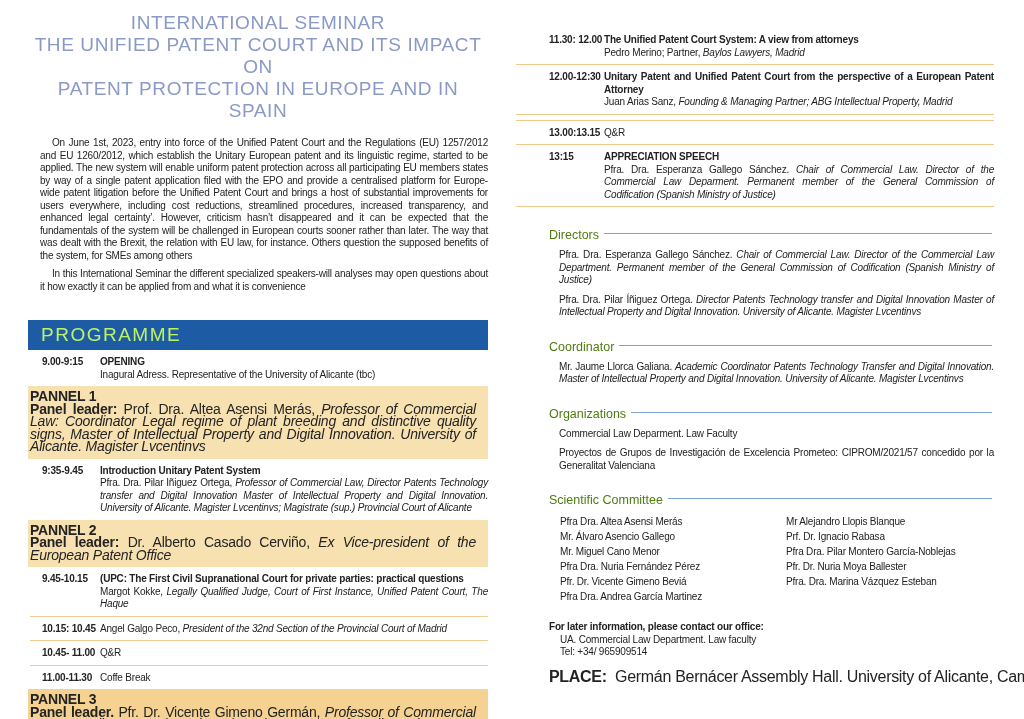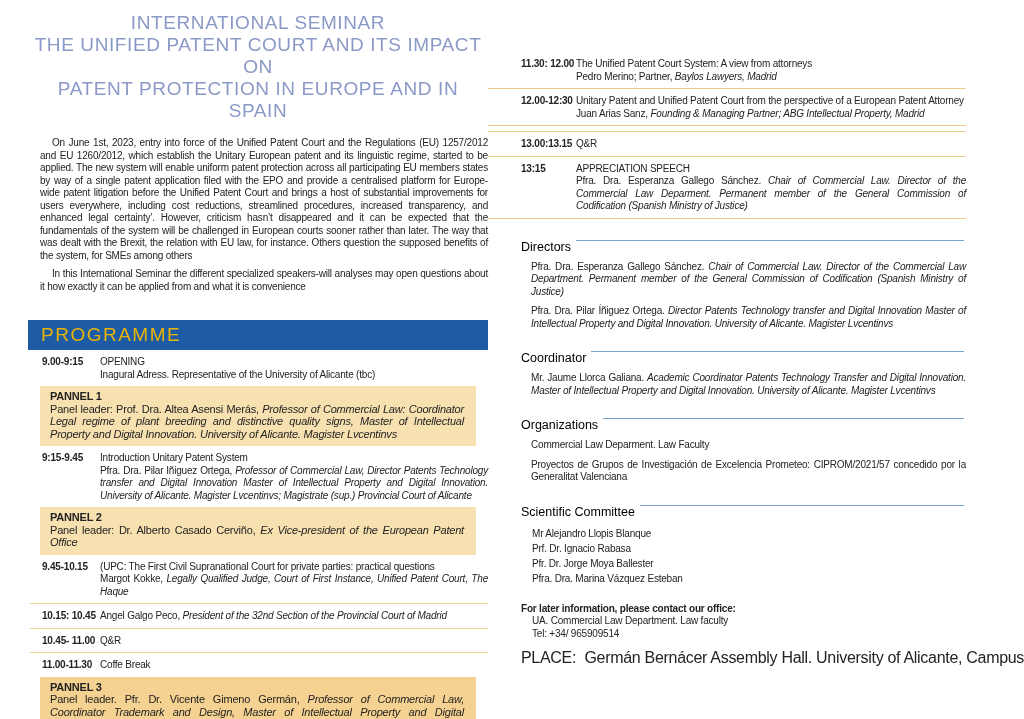--- a/index.html
+++ b/index.html
@@ -1,46 +1,46 @@
 <!DOCTYPE html>
 <html><head>
 <meta charset="utf-8">
 <style>
   html,body{margin:0;padding:0;background:#ffffff;}
   #page{position:relative;width:1024px;height:719px;background:#ffffff;overflow:hidden;
         font-family:"Liberation Sans", sans-serif;color:#232323;letter-spacing:-0.2px;}
-  .b{font-weight:normal}
+  .b{font-weight:bold}
   .i{font-style:italic}
 
   
   #left-col{position:absolute;left:28px;top:12px;width:460px;}
   #doc-title{text-align:center;color:#8b99c7;font-size:19px;line-height:22px;
              font-weight:400;letter-spacing:0.6px;}
   .intro-p{font-size:10px;line-height:12.5px;text-align:justify;margin:0 0 6px 12px;
            text-indent:12px;}
   #intro-wrap{margin-top:15px;}
   #programme-bar{margin-top:27px;height:30px;background:#1d5ca5;display:flex;align-items:center;
                  padding-left:13px;box-sizing:border-box;}
-  #programme-bar span{color:#eab308;font-size:19px;letter-spacing:1.5px;font-weight:400;}
+  #programme-bar span{color:#bef264;font-size:19px;letter-spacing:1.5px;font-weight:400;}
   .prow{display:flex;font-size:10px;line-height:12.5px;margin:6px 0 5px 14px;}
   .ptime{width:58px;flex-shrink:0;font-weight:bold;}
   .pbody{flex:1;text-align:justify;}
   .pline{margin:0;}
   .sep{border-top:1px solid #f1cc92;margin:5px 0 5px 2px;height:0;}
-  .panel{margin:5px 12px;padding:4px 12px 6px 10px;font-size:11px;line-height:12.5px;
+  .panel{margin:5px 0;padding:4px 12px 6px 2px;font-size:14px;line-height:12.5px;
          background:#f8e1b0;text-align:justify;}
   .panel-dark{background:#f5d292;}
   .panel-label{font-weight:bold;}
 
   
-  #right-col{position:absolute;left:488px;top:28px;width:478px;margin-top:24px;}
+  #right-col{position:absolute;left:516px;top:28px;width:478px;}
   #right-col .prow{margin-left:33px;}
   #right-col .ptime{width:55px;}
   #right-col .sep{border-top:1px solid #f0c98a;margin:5px 0;}
-  .sect-header{display:flex;align-items:flex-start;color:#000000;font-size:12.5px;
+  .sect-header{display:flex;align-items:center;color:#4d7c0f;font-size:12.5px;
                letter-spacing:0;margin:21px 0 7px 33px;}
   .sect-header .rule{flex:1;border-bottom:1px solid #7da3cf;margin:0 2px 3px 5px;}
   .sect-p{font-size:10px;line-height:12.5px;text-align:justify;margin:0 0 7px 43px;}
   #committee-cols{display:flex;margin-left:44px;font-size:10px;line-height:15px;}
   #committee-col1{width:226px;}
   #committee-col2{flex:1;}
   .member{margin:0;}
   #contact-block{margin:17px 0 0 33px;font-size:10px;line-height:12.5px;}
   #contact-heading{font-weight:bold;}
   .contact-sub{margin-left:11px;}
@@ -71,21 +71,21 @@
           <div class="pbody">
             <div class="pline"><span class="b ">OPENING</span></div>
             <div class="pline"><span>Inagural Adress. Representative of the University of Alicante (tbc)</span></div>
           </div>
         </div>
         <div class="panel">
           <div class="panel-label">PANNEL 1</div>
           <div class="panel-body"><span class="b ">Panel leader:</span><span> Prof. Dra. Altea Asensi Merás, </span><span class="i">Professor of Commercial Law: Coordinator Legal regime of plant breeding and distinctive quality signs, Master of Intellectual Property and Digital Innovation. University of Alicante. Magister Lvcentinvs</span></div>
         </div>
         <div class="prow">
-          <div class="ptime">9:15-9.45</div>
+          <div class="ptime">9:35-9.45</div>
           <div class="pbody">
             <div class="pline"><span class="b ">Introduction Unitary Patent System</span></div>
             <div class="pline"><span>Pfra. Dra. Pilar Iñiguez Ortega, </span><span class="i">Professor of Commercial Law, Director Patents Technology transfer and Digital Innovation Master of Intellectual Property and Digital Innovation. University of Alicante. Magister Lvcentinvs; Magistrate (sup.) Provincial Court of Alicante</span></div>
           </div>
         </div>
         <div class="panel">
           <div class="panel-label">PANNEL 2</div>
           <div class="panel-body"><span class="b ">Panel leader:</span><span> Dr. Alberto Casado Cerviño, </span><span class="i">Ex Vice-president of the European Patent Office</span></div>
         </div>
         <div class="prow">
@@ -183,24 +183,33 @@
     <div id="organizations-paras">
         <div class="sect-p"><span>Commercial Law Deparment. Law Faculty</span></div>
         <div class="sect-p"><span>Proyectos de Grupos de Investigación de Excelencia Prometeo: CIPROM/2021/57 concedido por la Generalitat Valenciana</span></div>
       </div>
 
     <div class="sect-header">
       <span>Scientific Committee</span>
       <span class="rule"></span>
     </div>
     <div id="committee-cols">
+      <div id="committee-col1">
+          <div class="member">Pfra Dra. Altea Asensi Merás</div>
+          <div class="member">Mr. Álvaro Asencio Gallego</div>
+          <div class="member">Mr. Miguel Cano Menor</div>
+          <div class="member">Pfra Dra. Nuria Fernández Pérez</div>
+          <div class="member">Pfr. Dr. Vicente Gimeno Beviá</div>
+          <div class="member">Pfra Dra. Andrea García Martinez</div>
+        </div>
       <div id="committee-col2">
           <div class="member">Mr Alejandro Llopis Blanque</div>
           <div class="member">Prf. Dr. Ignacio Rabasa</div>
-          <div class="member">Pfr. Dr. Jorge Moya Ballester</div>
+          <div class="member">Pfra Dra. Pilar Montero García-Noblejas</div>
+          <div class="member">Pfr. Dr. Nuria Moya Ballester</div>
           <div class="member">Pfra. Dra. Marina Vázquez Esteban</div>
         </div>
     </div>
 
     <div id="contact-block">
       <div id="contact-heading">For later information, please contact our office:</div>
       <div class="contact-sub">UA. Commercial Law Department. Law faculty</div>
       <div class="contact-sub">Tel: +34/ 965909514</div>
     </div>
 

